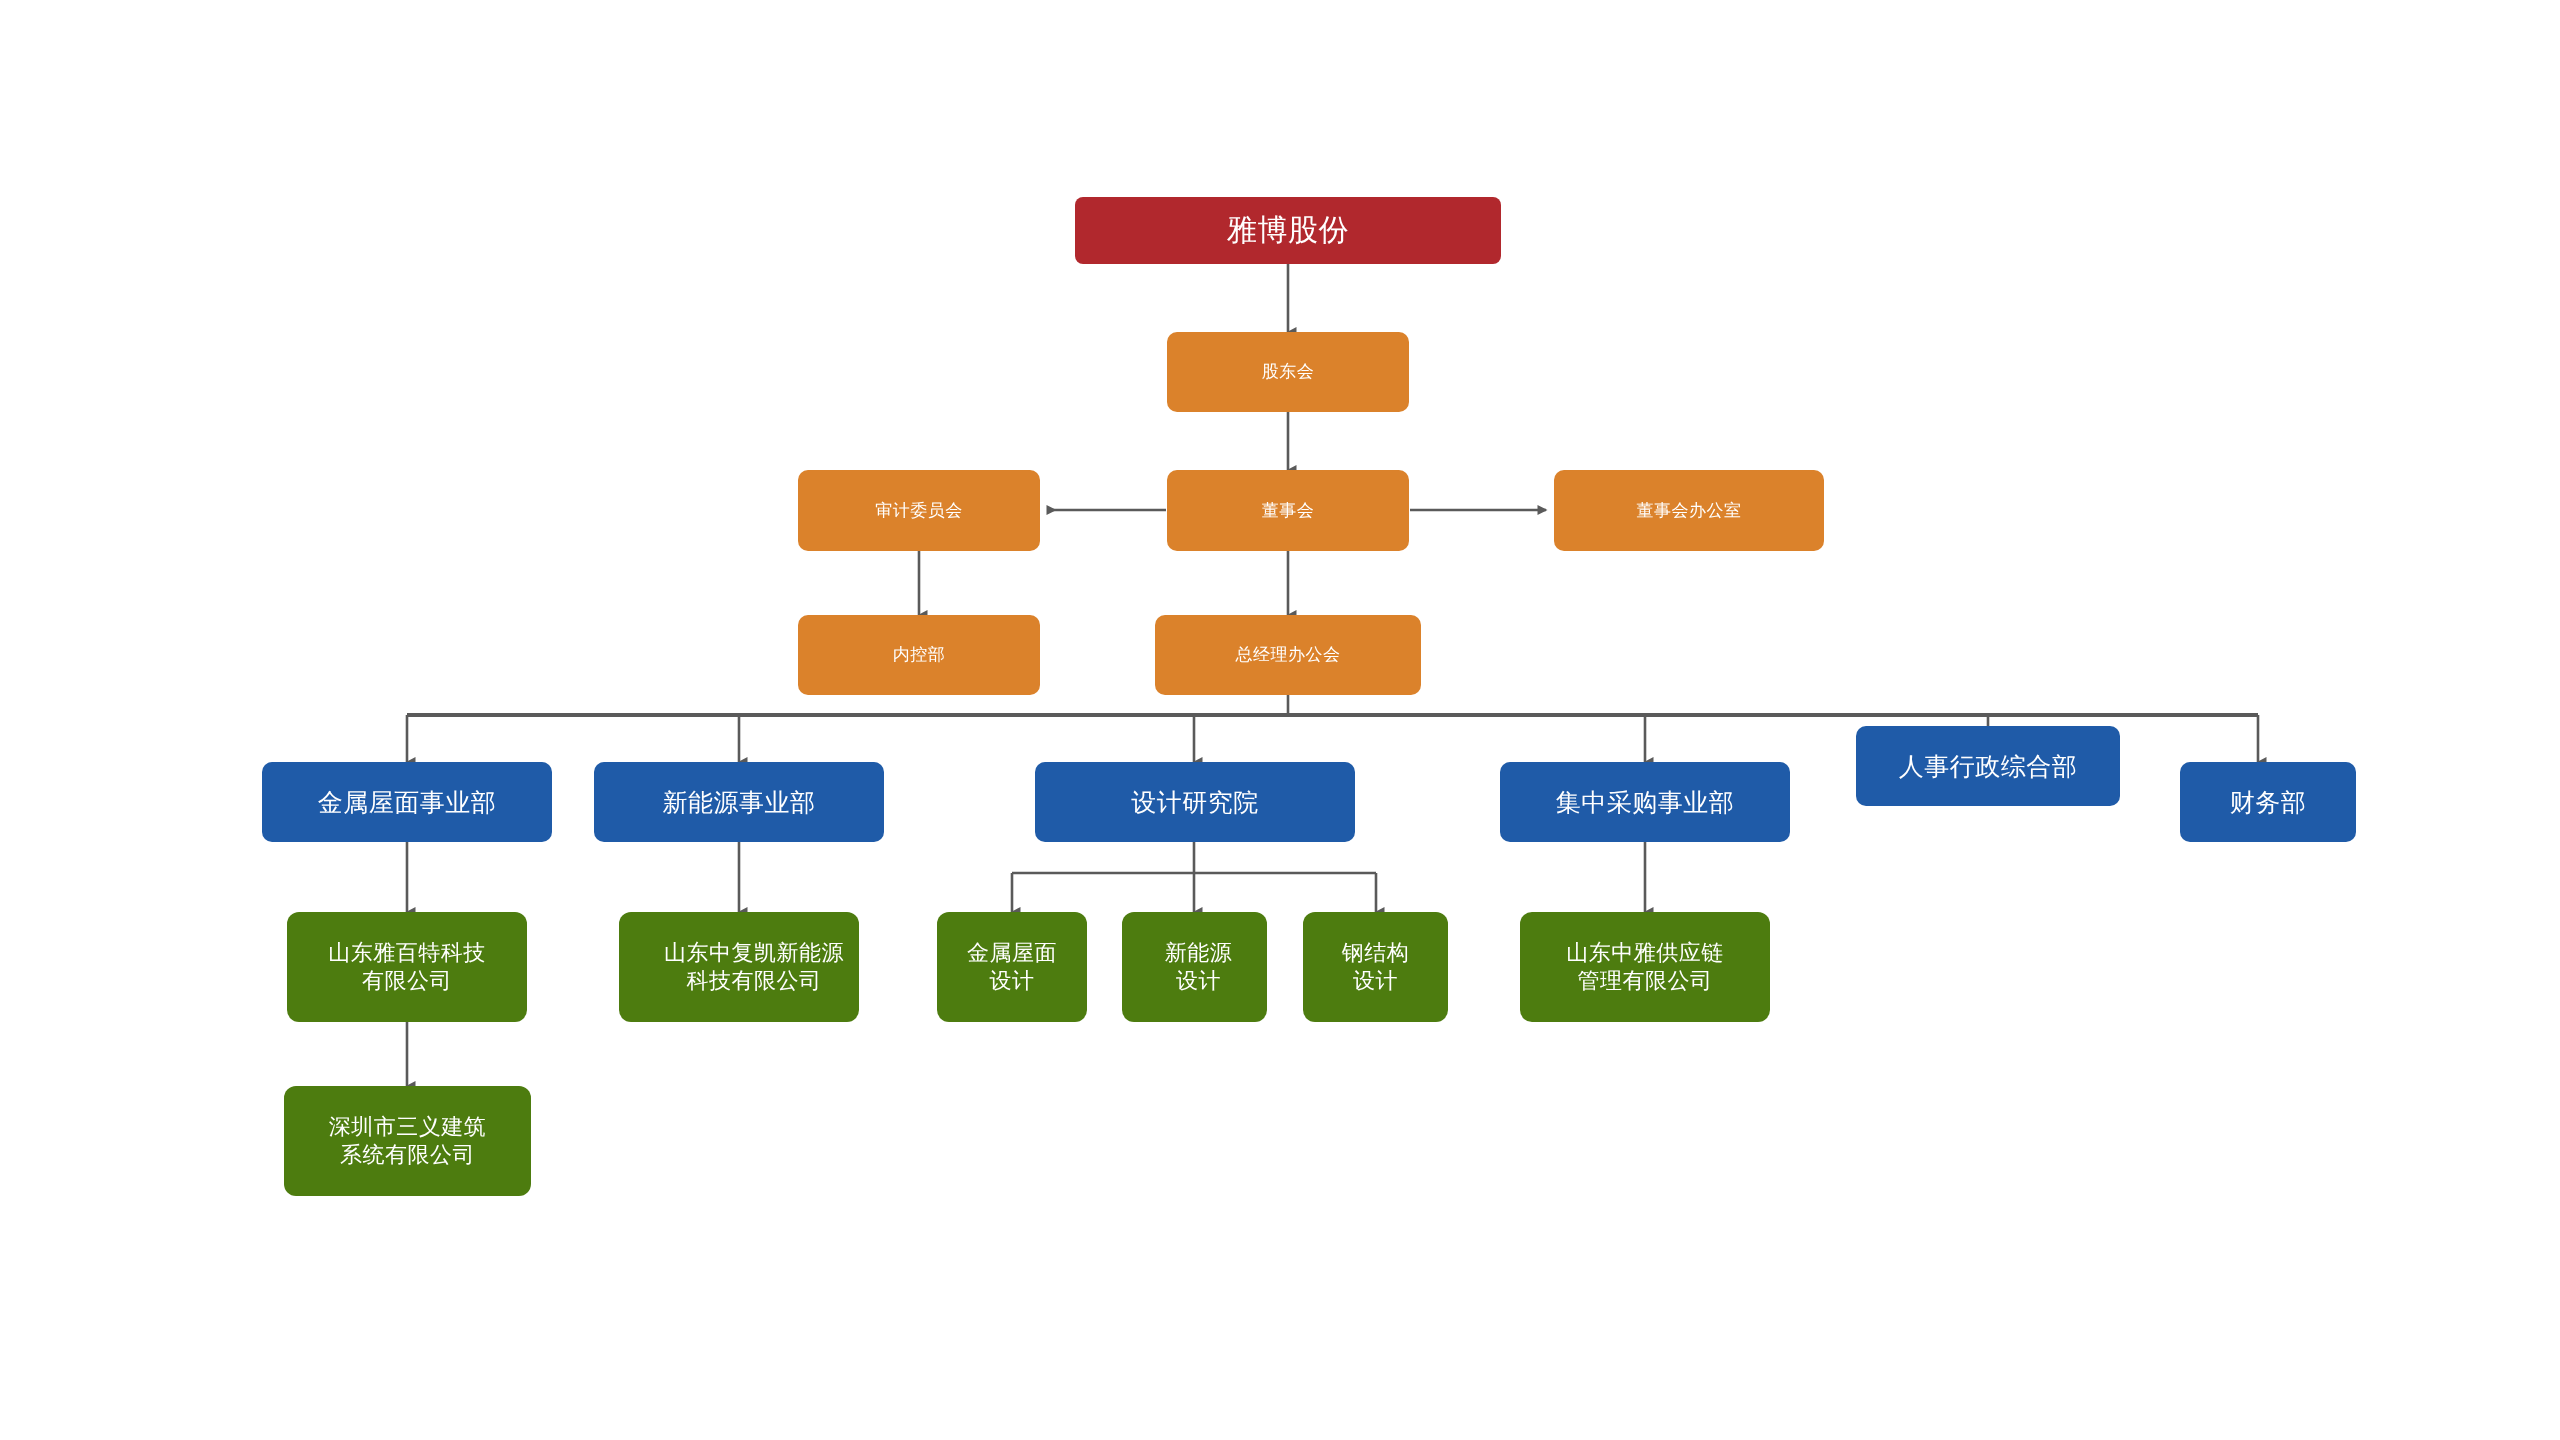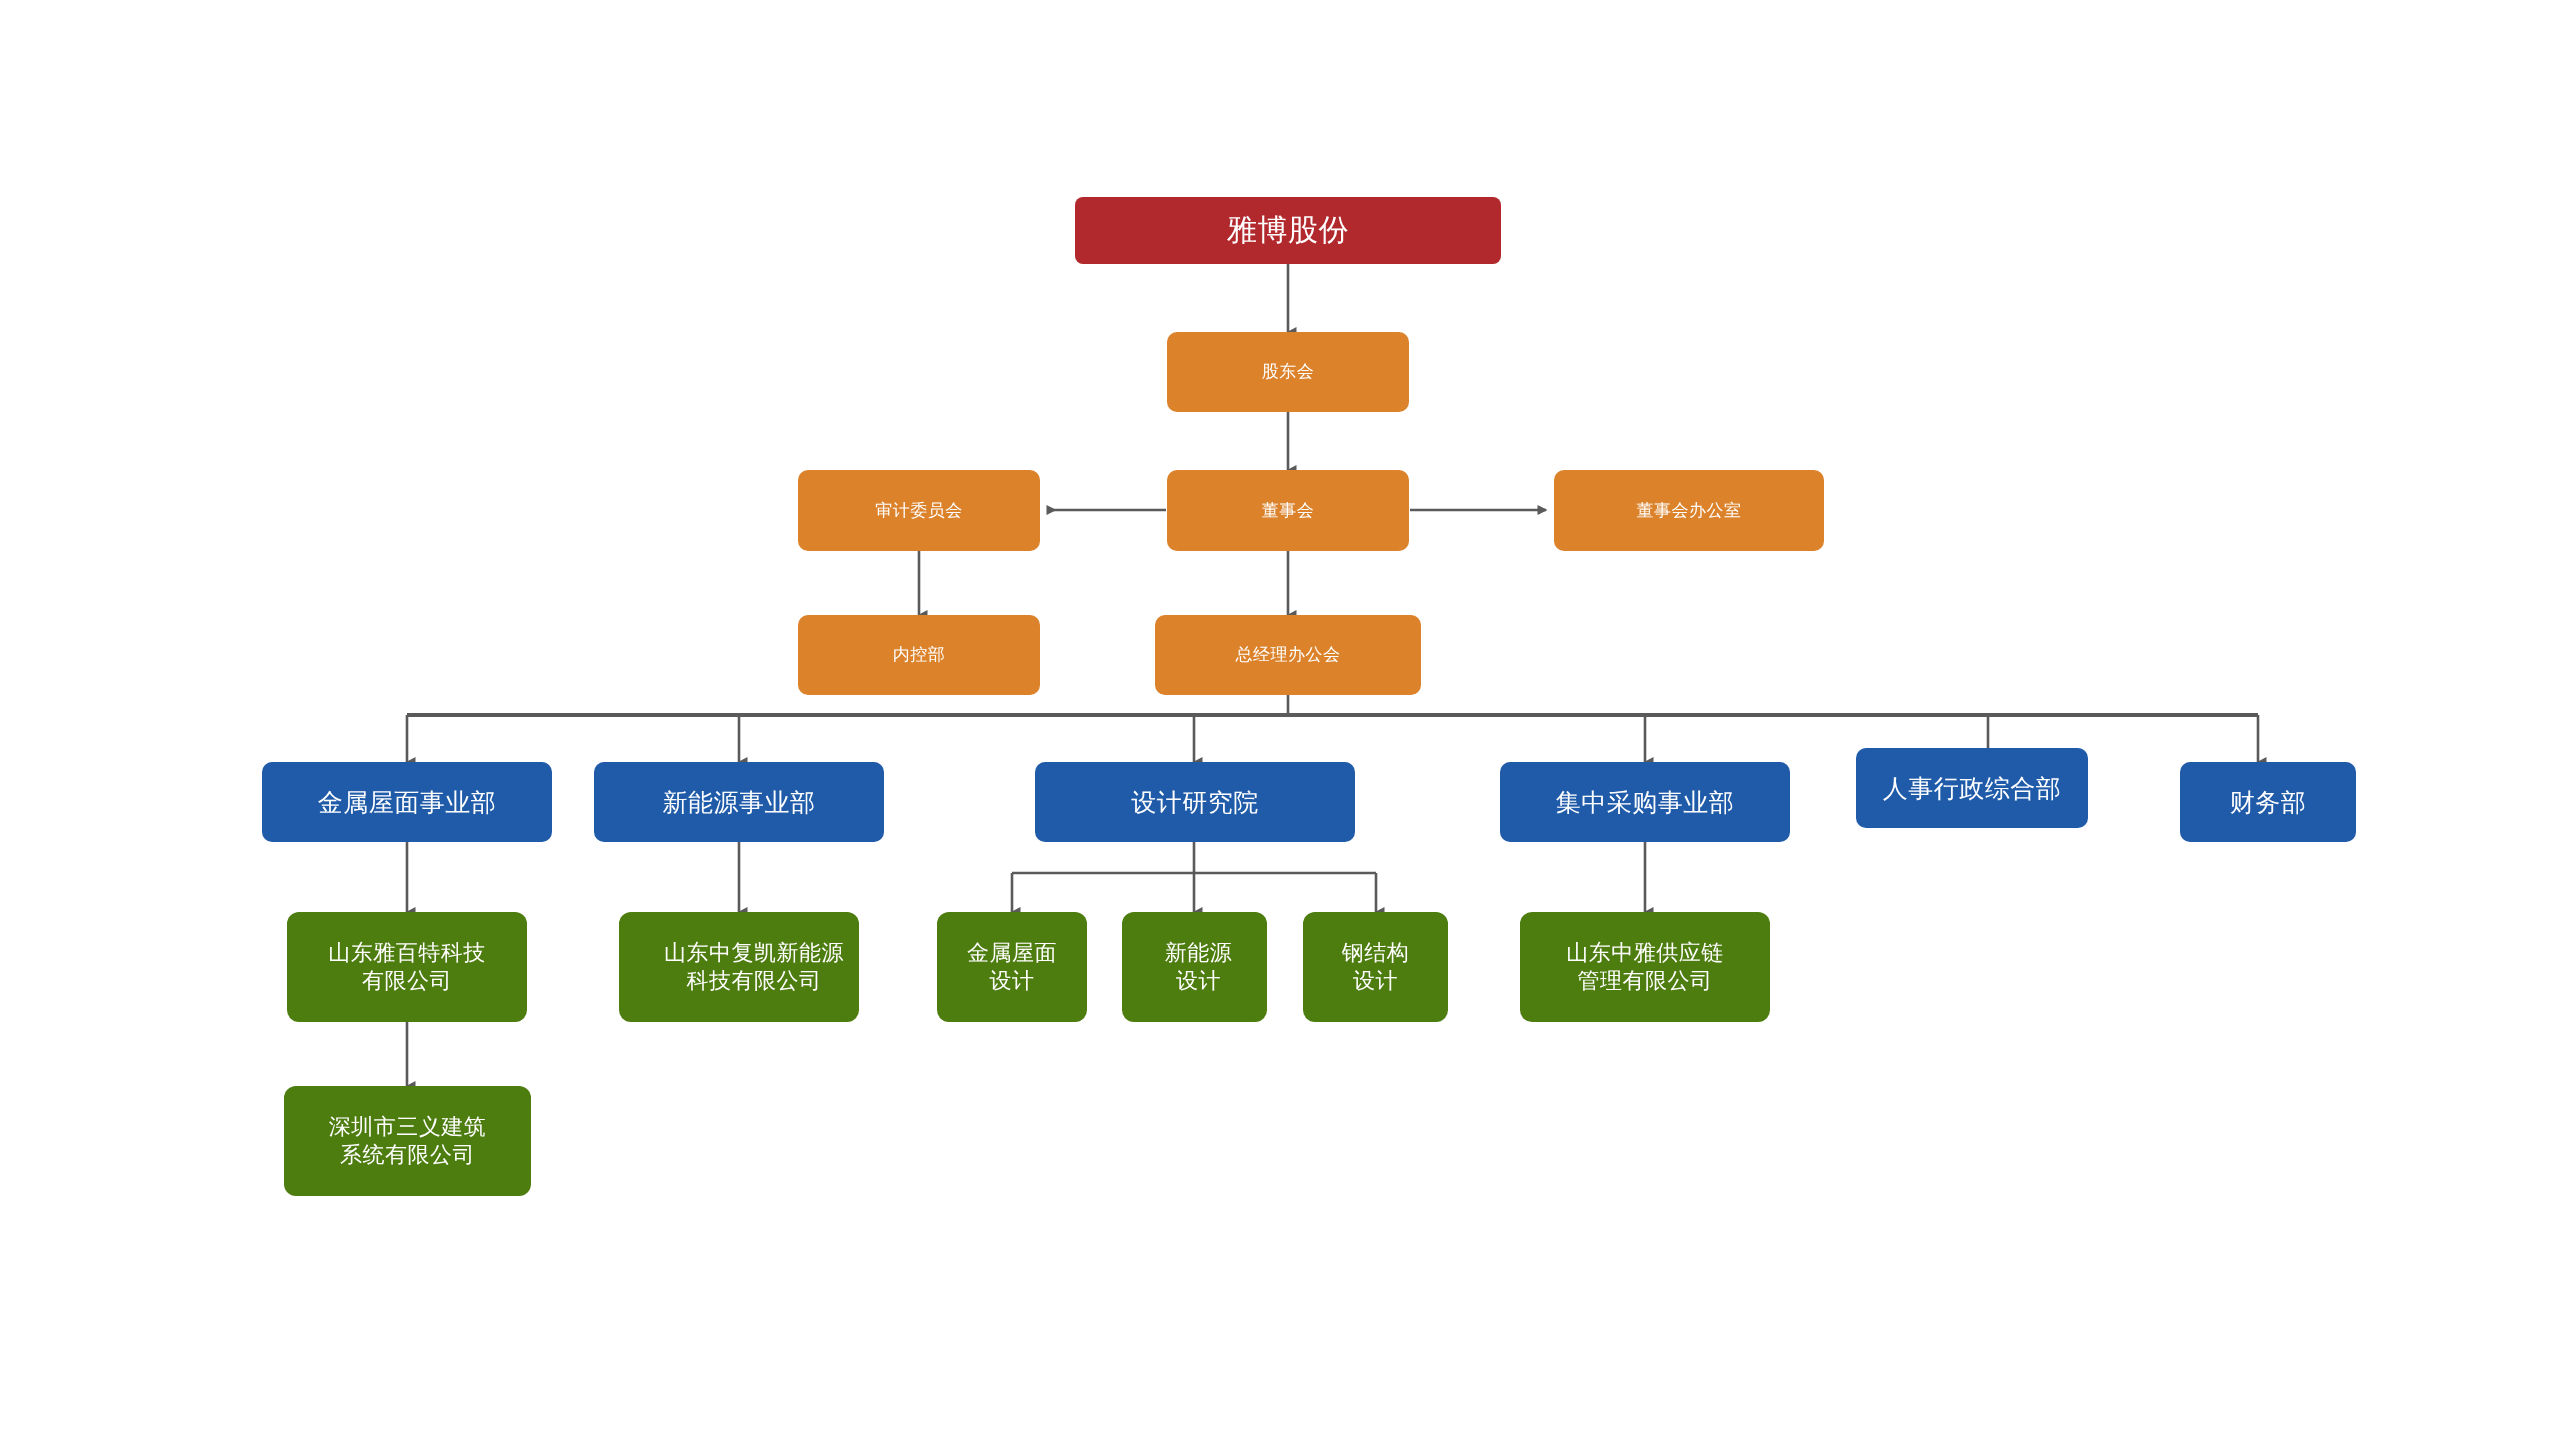--- a/index.html
+++ b/index.html
@@ -132,21 +132,21 @@
   <div class="node gov" style="left:1155px; top:615px; width:266px; height:80px;">总经理办公会</div>
 
   <div class="node div" style="left:262px; top:762px; width:290px; height:80px;">金属屋面事业部</div>
 
   <div class="node div" style="left:594px; top:762px; width:290px; height:80px;">新能源事业部</div>
 
   <div class="node div" style="left:1035px; top:762px; width:320px; height:80px;">设计研究院</div>
 
   <div class="node div" style="left:1500px; top:762px; width:290px; height:80px;">集中采购事业部</div>
 
-  <div class="node div" style="left:1856px; top:748px; width:232px; height:80px;">人事行政综合部</div>
+  <div class="node div" style="left:1856px; top:726px; width:264px; height:80px;">人事行政综合部</div>
 
   <div class="node div" style="left:2180px; top:762px; width:176px; height:80px;">财务部</div>
 
   <div class="node sub" style="left:287px; top:912px; width:240px; height:110px;">山东雅百特科技
 有限公司</div>
 
   <div class="node sub" style="left:619px; top:912px; width:240px; height:110px;padding-left:30px;">山东中复凯新能源
 科技有限公司</div>
 
   <div class="node sub" style="left:937px; top:912px; width:150px; height:110px;">金属屋面

